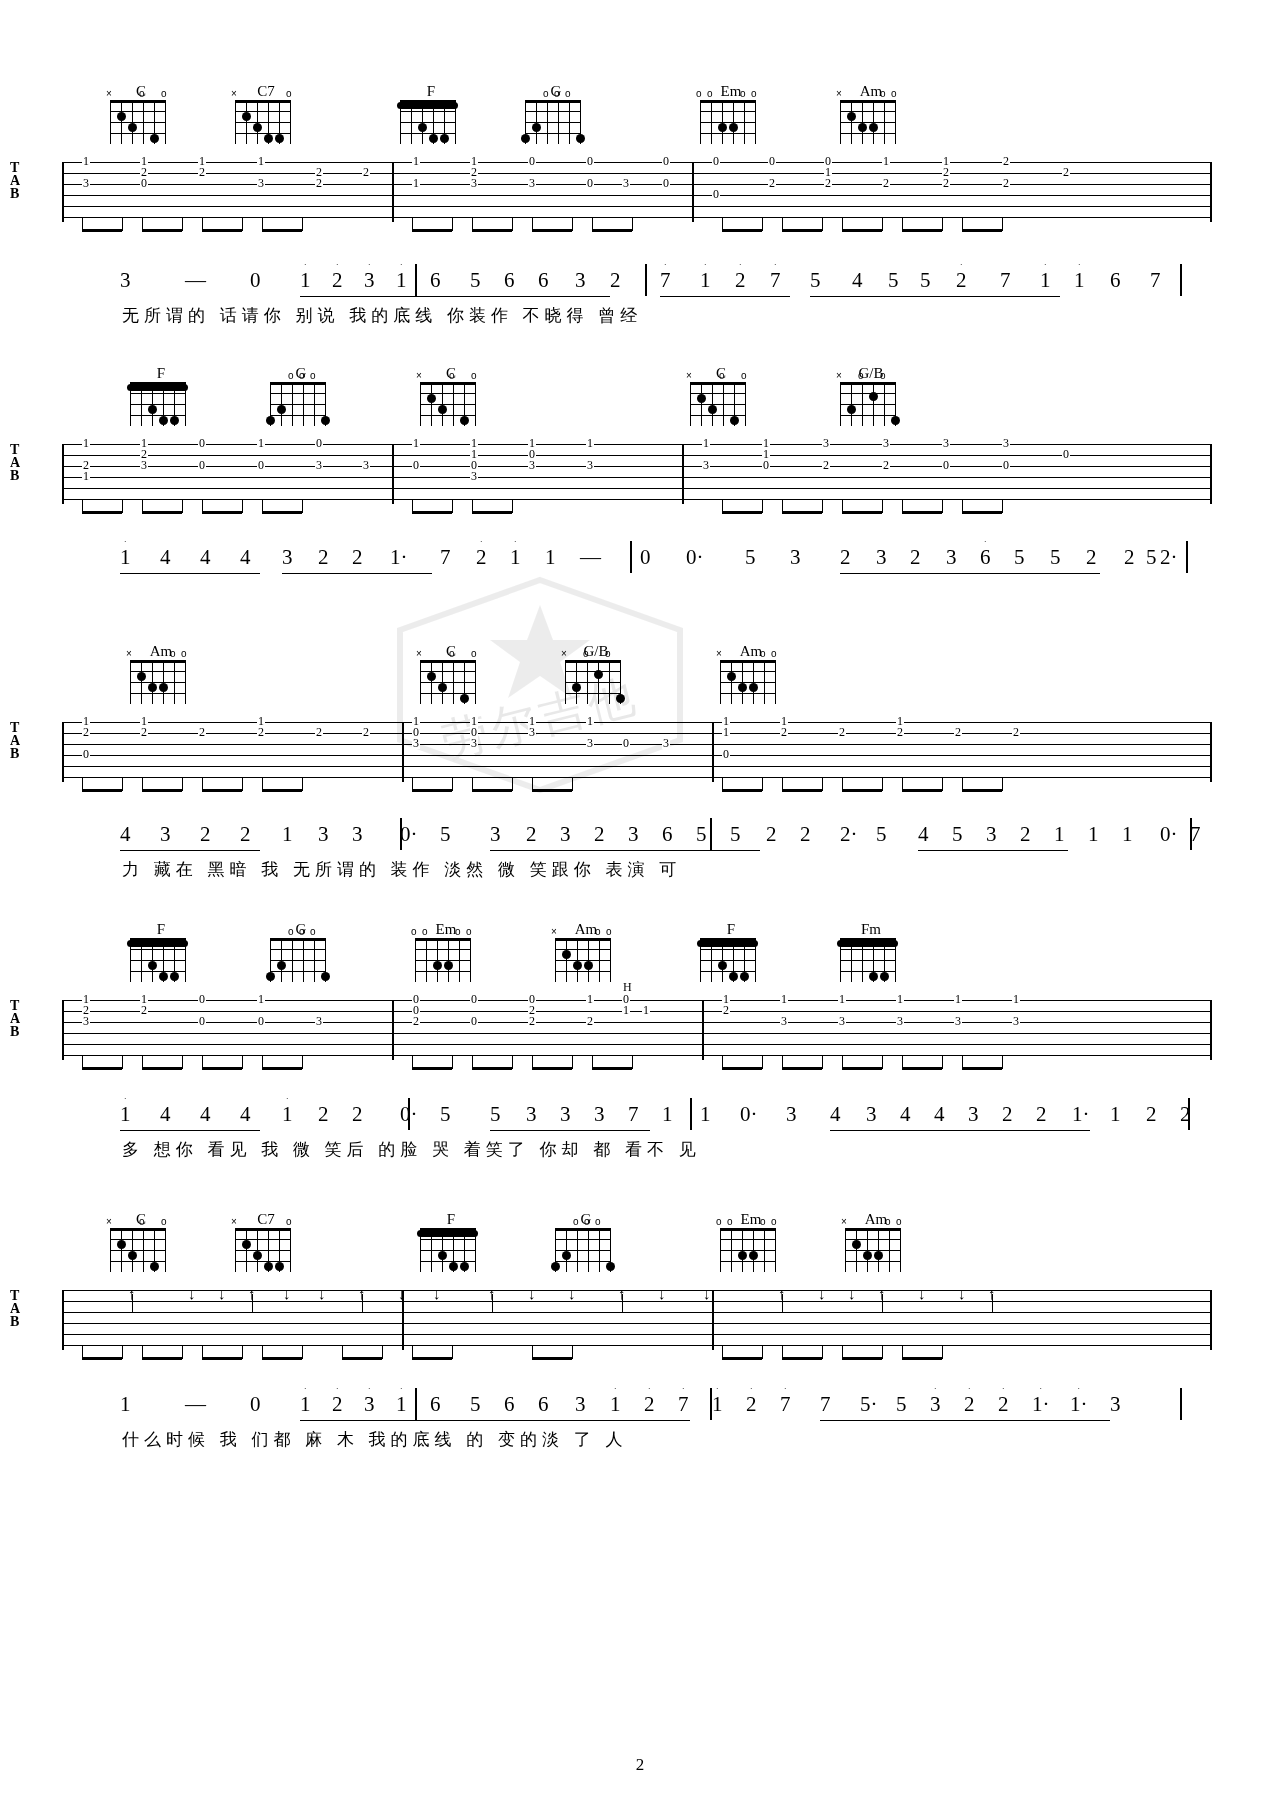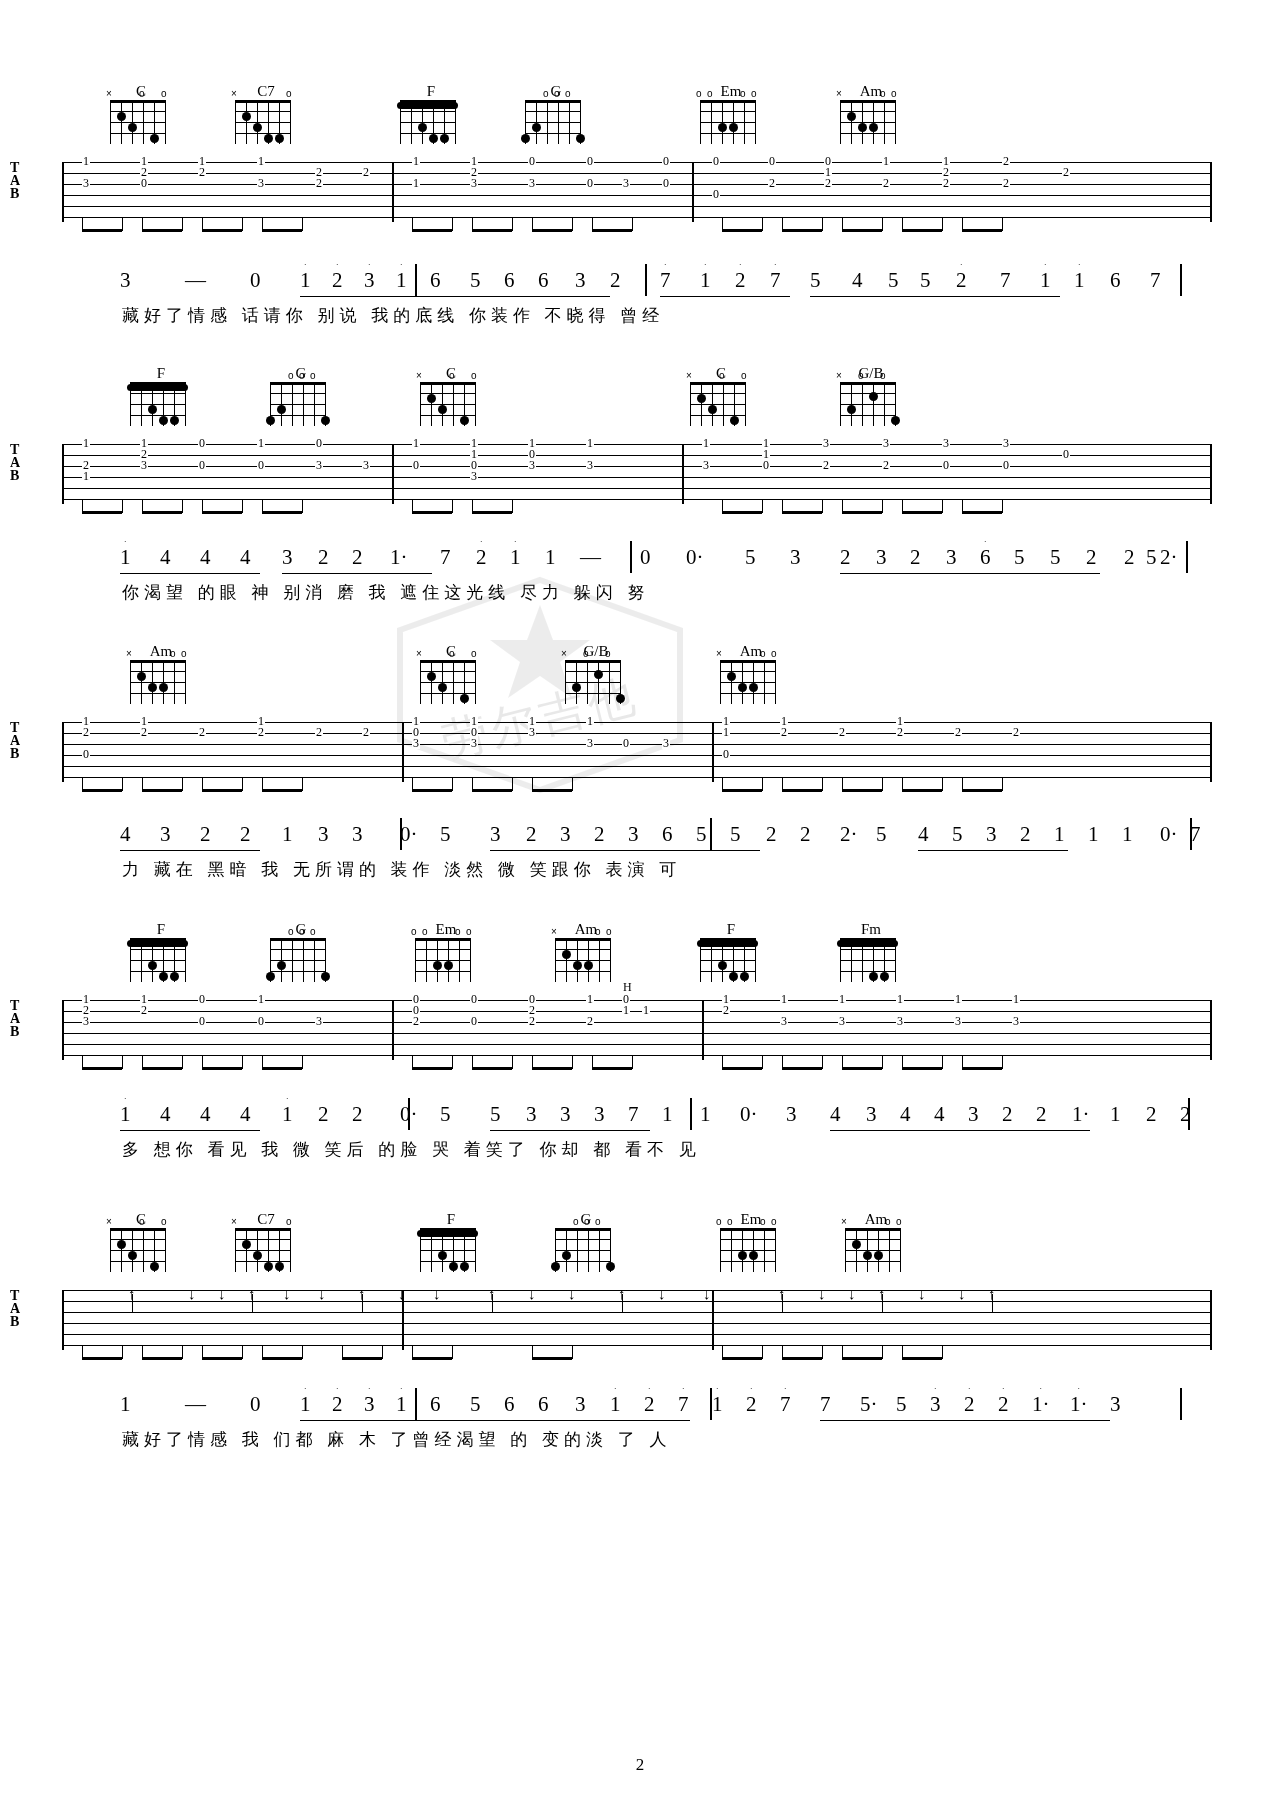--- a/index.html
+++ b/index.html
@@ -305,21 +305,21 @@
       <div class="mnote" style="left:1074px;top:0px;">1<div class="ud">·</div></div>
       <div class="mnote" style="left:1110px;top:0px;">6</div>
       <div class="mnote" style="left:1150px;top:0px;">7</div>
       <div class="underline" style="left:300px;top:28px;width:130px;"></div>
       <div class="underline" style="left:430px;top:28px;width:180px;"></div>
       <div class="underline" style="left:660px;top:28px;width:130px;"></div>
       <div class="underline" style="left:810px;top:28px;width:250px;"></div>
       <div class="mbar" style="left:415px;top:-4px;height:32px;"></div>
       <div class="mbar" style="left:645px;top:-4px;height:32px;"></div>
       <div class="mbar" style="left:1180px;top:-4px;height:32px;"></div>
-      <div class="lyric" style="left:122px;top:36px;letter-spacing:5px;">藏好了情感 话请你 别说 我的底线 你装作 不晓得 曾经</div>
+      <div class="lyric" style="left:122px;top:36px;letter-spacing:5px;">无所谓的 话请你 别说 我的底线 你装作 不晓得 曾经</div>
     </div>
     <div class="system" style="top:382px;height:200px;">
       <div class="chord" style="left:130px;top:0px;">
         <div class="cname">F</div>
         <div class="grid">
           <div class="nut"></div>
           <div class="vline" style="left:0px;"></div>
           <div class="vline" style="left:11px;"></div>
           <div class="vline" style="left:22px;"></div>
           <div class="vline" style="left:33px;"></div>
@@ -532,21 +532,20 @@
       <div class="mnote" style="left:1050px;top:0px;">5</div>
       <div class="mnote" style="left:1086px;top:0px;">2</div>
       <div class="mnote" style="left:1124px;top:0px;">2</div>
       <div class="mnote" style="left:1160px;top:0px;">2·</div>
       <div class="mnote" style="left:1146px;top:0px;">5</div>
       <div class="underline" style="left:120px;top:28px;width:140px;"></div>
       <div class="underline" style="left:282px;top:28px;width:150px;"></div>
       <div class="underline" style="left:840px;top:28px;width:260px;"></div>
       <div class="mbar" style="left:630px;top:-4px;height:32px;"></div>
       <div class="mbar" style="left:1186px;top:-4px;height:32px;"></div>
-      <div class="lyric" style="left:122px;top:36px;letter-spacing:5px;">你渴望 的眼 神 别消 磨 我 遮住这光线 尽力 躲闪 努</div>
     </div>
     <div class="system" style="top:660px;height:200px;">
       <div class="chord" style="left:130px;top:0px;">
         <div class="cname">Am</div>
         <div class="grid">
           <div class="nut"></div>
           <div class="vline" style="left:0px;"></div>
           <div class="vline" style="left:11px;"></div>
           <div class="vline" style="left:22px;"></div>
           <div class="vline" style="left:33px;"></div>
@@ -1229,15 +1228,15 @@
       <div class="mnote" style="left:998px;top:0px;">2<div class="ud">·</div></div>
       <div class="mnote" style="left:1032px;top:0px;">1·<div class="ud">·</div></div>
       <div class="mnote" style="left:1070px;top:0px;">1·<div class="ud">·</div></div>
       <div class="mnote" style="left:1110px;top:0px;">3</div>
       <div class="underline" style="left:300px;top:28px;width:130px;"></div>
       <div class="underline" style="left:430px;top:28px;width:260px;"></div>
       <div class="underline" style="left:820px;top:28px;width:290px;"></div>
       <div class="mbar" style="left:415px;top:-4px;height:32px;"></div>
       <div class="mbar" style="left:710px;top:-4px;height:32px;"></div>
       <div class="mbar" style="left:1180px;top:-4px;height:32px;"></div>
-      <div class="lyric" style="left:122px;top:36px;letter-spacing:5px;">藏好了情感 我 们都 麻 木 了曾经渴望 的 变的淡 了 人</div>
+      <div class="lyric" style="left:122px;top:36px;letter-spacing:5px;">什么时候 我 们都 麻 木 我的底线 的 变的淡 了 人</div>
     </div>
   </div>
 
 </body></html>

